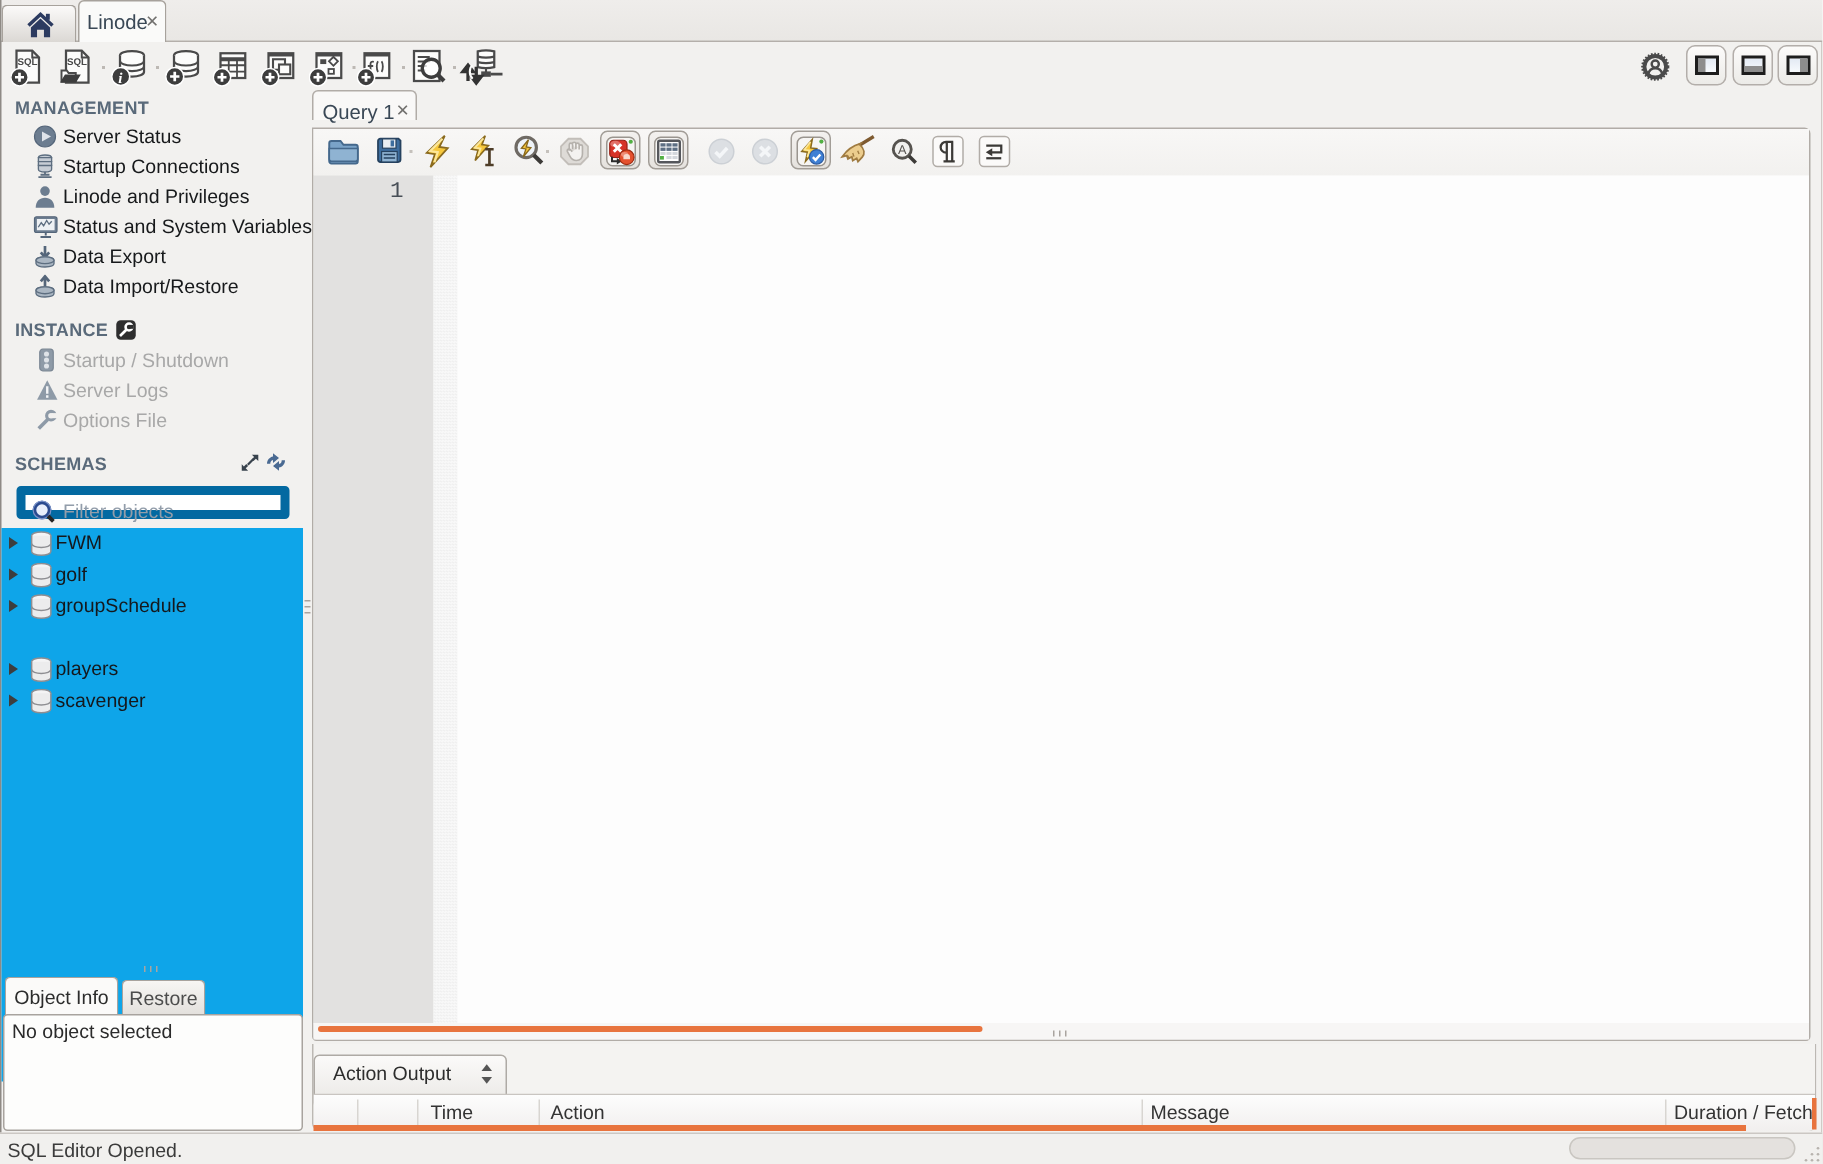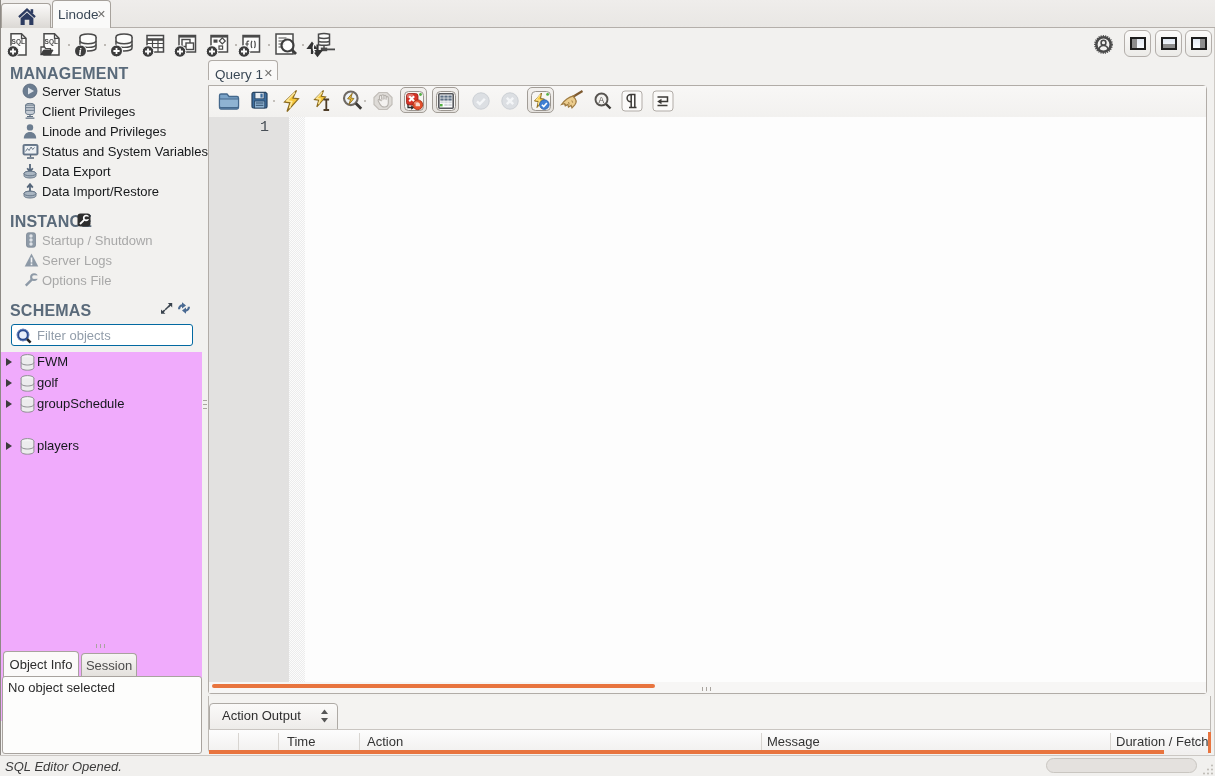--- a/index.html
+++ b/index.html
@@ -15,42 +15,42 @@
   
   #maintb { left:0; top:29px; width:1215px; height:31px; background:#f2f1ef; }
   
   .panelbtn { position:absolute; width:27px; height:27px; border:1px solid #b3aeaa; border-radius:6px; background:linear-gradient(#fcfbfa,#ecebe8); }
   .panelico { position:absolute; left:5px; top:6px; width:16px; height:13px; border:2px solid #1d1d1d; background:linear-gradient(#e2e9f3,#f7fafd); }
   .panelseg { position:absolute; background:#8d8d8d; }
   
   #sidebar { left:0; top:60px; width:203px; height:716px; background:#f2f1ef; }
   #leftedge { left:0; top:0; width:1px; height:776px; background:#8e8a85; }
   #rightedge { left:1214px; top:28px; width:1px; height:748px; background:#cfcbc6; }
-  .sechdr { position:absolute; left:10px; font-size:16px; font-weight:bold; color:#5a6a7a; letter-spacing:0.2px; }
+  .sechdr { position:absolute; left:10px; font-size:12px; font-weight:bold; color:#5a6a7a; letter-spacing:0.2px; }
   .navrow { position:absolute; left:0; width:204px; height:20px; }
   .navrow .txt { position:absolute; left:42px; top:50%; transform:translateY(-50%); font-size:13px; color:#17191b; white-space:nowrap; }
   .navrow.dis .txt { color:#a8a8a8; }
   .navico { position:absolute; left:22px; top:50%; transform:translateY(-50%); }
   
-  #filterbox { left:11px; top:324px; width:182px; height:22px; background:#fff; border:1px solid #0369a1; border-radius:3px; }
+  #filterbox { left:11px; top:324px; width:182px; height:22px; background:#fff; border:6px solid #0369a1; border-radius:3px; }
   #filterbox .ph { position:absolute; left:25px; top:3px; font-size:13px; color:#929daa; }
   
-  #tree { left:1px; top:352px; width:201px; height:369px; background:#f0abfc; }
+  #tree { left:1px; top:352px; width:201px; height:369px; background:#0ea5e9; }
   .trow { position:absolute; left:0; width:203px; height:21px; }
   .trow .arr { position:absolute; left:5px; top:6px; width:0; height:0; border-left:6px solid #3d3d3d; border-top:4.5px solid transparent; border-bottom:4.5px solid transparent; }
   .trow .txt { position:absolute; left:36px; top:2px; font-size:13px; color:#15181c; }
   .trow svg { position:absolute; left:19px; top:2px; }
   
   #objinfotab { left:3px; top:651px; width:76px; height:26px; background:#fbfaf9; border:1px solid #a8a39e; border-bottom:none; border-radius:4px 4px 0 0; font-size:13px; color:#2c2c2c; text-align:center; line-height:25px; }
   #sessiontab { left:81px; top:653px; width:56px; height:24px; background:linear-gradient(#f7f6f4,#e3e0dc); border:1px solid #a8a39e; border-bottom:none; border-radius:4px 4px 0 0; font-size:13px; color:#4c4c4c; text-align:center; line-height:23px; }
   #infopanel { left:2px; top:676px; width:200px; height:78px; background:#fdfdfc; border:1px solid #a8a39e; border-radius:3px; }
   #infopanel .t { position:absolute; left:5px; top:3px; font-size:13px; color:#2b2b2b; }
   
   #statusbar { left:0; top:755px; width:1215px; height:21px; background:#f1f0ee; border-top:1px solid #cbc7c3; }
-  #statusbar .t { position:absolute; left:5px; top:3px; font-size:13px; color:#3b3b3b;font-style:italic; }
+  #statusbar .t { position:absolute; left:5px; top:3px; font-size:13px; color:#3b3b3b; }
   #statusthumb { left:1046px; top:758px; width:151px; height:15px; background:#e4e1de; border:1px solid #c9c6c1; border-radius:8px; }
   
   #querytab { left:208px; top:60px; width:70px; height:20px; background:#f9f8f7; border:1px solid #b1aca7; border-bottom:none; border-radius:4px 4px 0 0;text-decoration:underline; }
   #querytab .lbl { position:absolute; left:6px; top:6px; font-size:13.5px; color:#3a4856; }
   #querytab .x { position:absolute; right:4px; top:6px; font-size:11px; color:#72716f; }
   #qpanel { left:208px; top:85px; width:999px; height:609px; background:#f5f4f3; border:1px solid #b1aca7; border-radius:0 4px 3px 3px; }
   #qtoolbar { position:absolute; left:0; top:0; width:997px; height:31px; background:linear-gradient(#f8f7f6,#f2f1ef); }
   .qico { position:absolute; top:3px; }
   .qtgl { position:absolute; top:1px; width:27px; height:26px; border:1px solid #a29d97; border-radius:5px; background:linear-gradient(#f3f1ef,#e5e2de); }
   
@@ -206,21 +206,21 @@
 <div class="navrow" style="top:101px">
   <svg class="navico" width="16" height="17" viewBox="0 0 16 17">
       <g fill="#c6cdd5" stroke="#5d6e80" stroke-width="0.9">
         <ellipse cx="8" cy="2.6" rx="4.4" ry="1.8"></ellipse>
         <path d="M3.6 2.6 h8.8 v2.6 a4.4 1.8 0 0 1-8.8 0 z"></path>
         <path d="M3.6 5.2 h8.8 v2.6 a4.4 1.8 0 0 1-8.8 0 z"></path>
         <path d="M3.6 7.8 h8.8 v2.6 a4.4 1.8 0 0 1-8.8 0 z"></path>
       </g>
       <path d="M8 12.2 v1.8 M3.6 15.6 h8.8 M5 14 h6" stroke="#5d6e80" stroke-width="1.2"></path>
     </svg>
-  <span class="txt">Client Privileges</span>
+  <span class="txt">Startup Connections</span>
   </div>
 <div class="navrow" style="top:121px">
   <svg class="navico" width="16" height="16" viewBox="0 0 16 16">
       <circle cx="8" cy="4.4" r="3.2" fill="#6c7d90"></circle>
       <path d="M1.8 15.5 c0-4.2 2.6-6.6 6.2-6.6 s6.2 2.4 6.2 6.6 z" fill="#6c7d90"></path>
     </svg>
   <span class="txt">Linode and Privileges</span>
   </div>
 <div class="navrow" style="top:141px">
   <svg class="navico" width="17" height="16" viewBox="0 0 17 16">
@@ -329,23 +329,32 @@
     </div>
   <div class="trow" style="top:84px">
       <span class="arr"></span>
       <svg width="15" height="17" viewBox="0 0 15 17">
         <ellipse cx="7.5" cy="3.2" rx="6.4" ry="2.6" fill="#f4f4f5" stroke="#8e8e92" stroke-width="1"></ellipse>
         <path d="M1.1 3.2 v10.4 c0 1.5 2.9 2.6 6.4 2.6 s6.4-1.1 6.4-2.6 V3.2" fill="#ececed" stroke="#8e8e92" stroke-width="1"></path>
         <path d="M1.1 8.4 c0 1.5 2.9 2.6 6.4 2.6 s6.4-1.1 6.4-2.6" fill="none" stroke="#8e8e92" stroke-width="1"></path>
       </svg>
       <span class="txt">players</span>
     </div>
+  <div class="trow" style="top:105px">
+      <span class="arr"></span>
+      <svg width="15" height="17" viewBox="0 0 15 17">
+        <ellipse cx="7.5" cy="3.2" rx="6.4" ry="2.6" fill="#f4f4f5" stroke="#8e8e92" stroke-width="1"></ellipse>
+        <path d="M1.1 3.2 v10.4 c0 1.5 2.9 2.6 6.4 2.6 s6.4-1.1 6.4-2.6 V3.2" fill="#ececed" stroke="#8e8e92" stroke-width="1"></path>
+        <path d="M1.1 8.4 c0 1.5 2.9 2.6 6.4 2.6 s6.4-1.1 6.4-2.6" fill="none" stroke="#8e8e92" stroke-width="1"></path>
+      </svg>
+      <span class="txt">scavenger</span>
+    </div>
 </div>
 <div class="abs" id="objinfotab">Object Info</div>
-<div class="abs" id="sessiontab">Session</div>
+<div class="abs" id="sessiontab">Restore</div>
 <div class="abs" id="infopanel">
     <span class="t">No object selected</span>
   </div>
 
 <div class="abs" id="querytab">
     <span class="lbl">Query 1</span>
     <span class="x">✕</span>
   </div>
 <div class="abs" id="qpanel">
   <div id="qtoolbar"></div>

